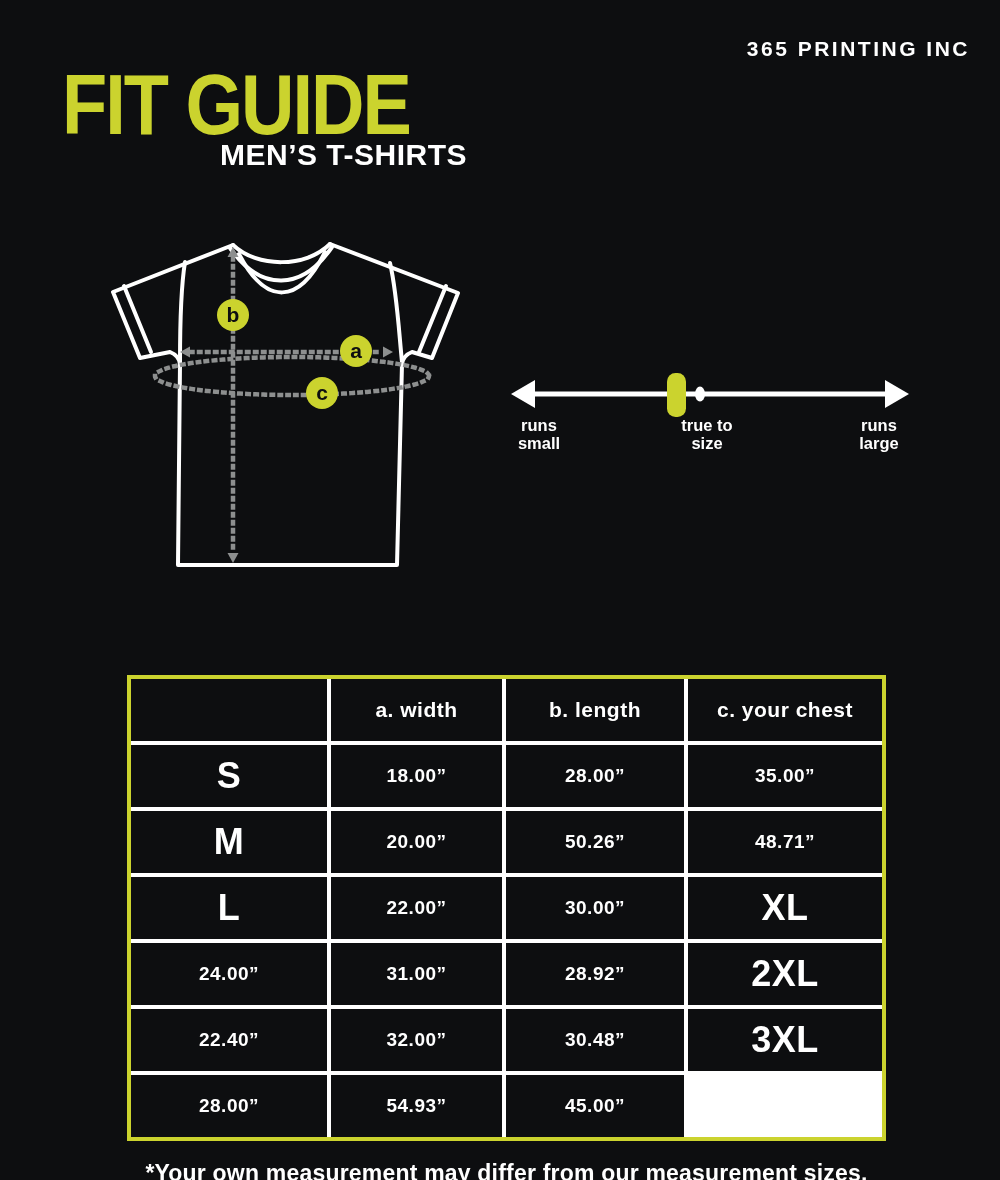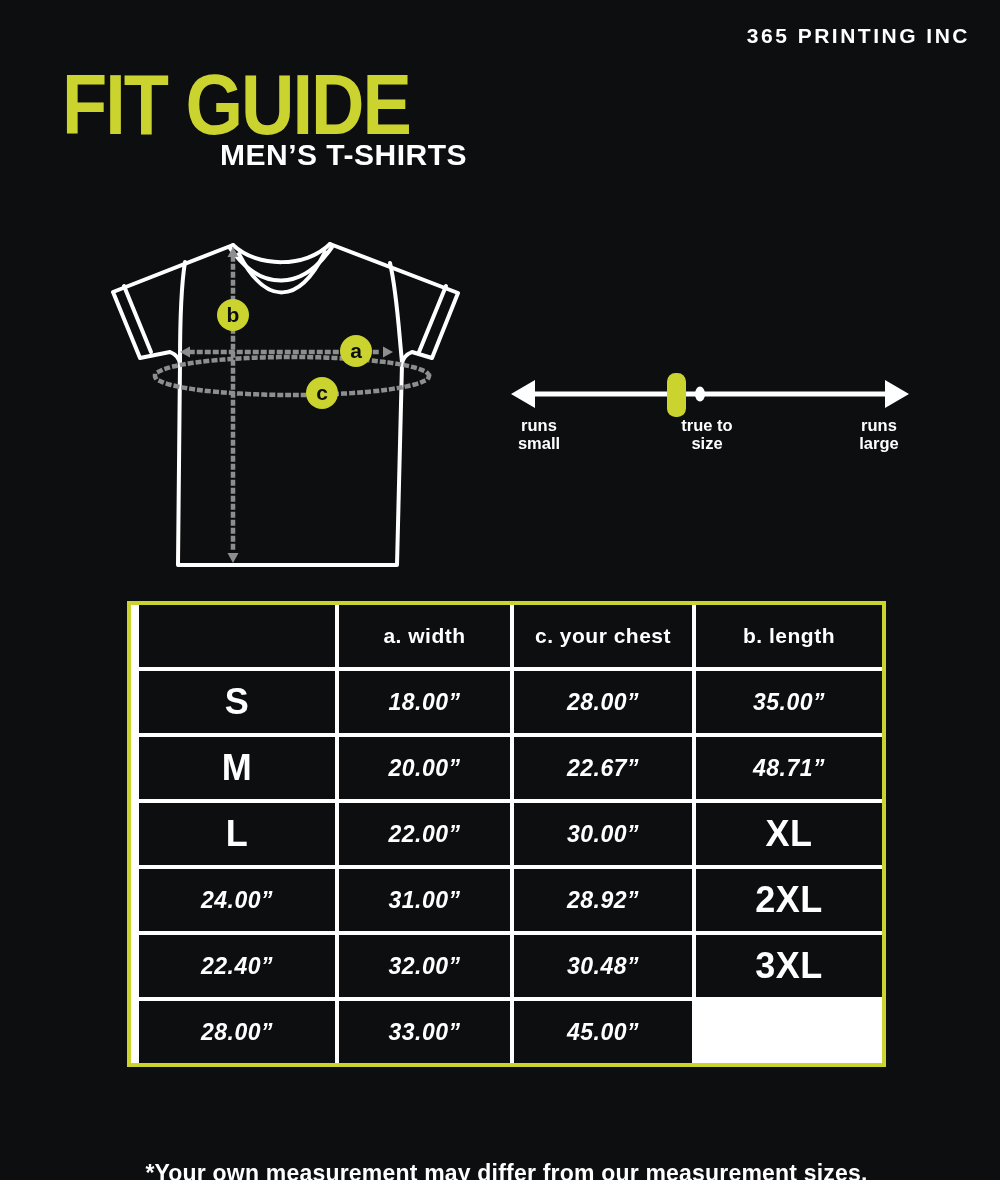--- a/index.html
+++ b/index.html
@@ -5,21 +5,21 @@
   :root { --accent:#cbd32e; --bg:#0d0e10; --dash:#8d8f8f; }
   * { box-sizing:border-box; }
   html,body { margin:0; padding:0; }
   body {
     width:1000px; height:1180px; position:relative; overflow:hidden;
     background:var(--bg); color:#fff;
     font-family:"Liberation Sans", sans-serif;
   }
 
   .brand {
-    position:absolute; top:24px; right:30px;
+    position:absolute; top:37px; right:30px;
     font-size:21px; font-weight:bold; letter-spacing:2.5px; white-space:nowrap;
   }
 
   .title {
     position:absolute; left:62px; top:56px; margin:0;
     font-size:74px; font-weight:bold; letter-spacing:-2px;
     color:var(--accent);
     transform:scaleY(1.15); transform-origin:left top; white-space:nowrap;
   }
 
@@ -34,38 +34,37 @@
   .scale-label {
     position:absolute; top:416px;
     font-size:16.5px; font-weight:bold; line-height:1.12;
     text-align:center; white-space:pre-line;
   }
   #lbl-small { left:503px; width:72px; }
   #lbl-true  { left:657px; width:100px;text-align:center; }
   #lbl-large { left:843px; width:72px; }
 
   .size-table {
-    position:absolute; left:127px; top:601px;
+    position:absolute; left:127px; top:675px;
     width:759px; height:466px;
     border:4px solid var(--accent);
     background:#ffffff;
     display:grid;
     grid-template-columns:196px 171px 178px 1fr;
     grid-template-rows:62px repeat(6, 1fr);
     gap:4px;
-    padding-left:8px;
   }
   .size-table .cell {
     background:var(--bg);
     display:flex; align-items:center; justify-content:center;
     font-weight:bold; white-space:nowrap;
   }
   .size-table .head { font-size:21px; letter-spacing:0.5px; }
   .size-table .size { font-size:36px; letter-spacing:0.5px; }
-  .size-table .val  { font-size:23px; letter-spacing:0.5px;font-style:italic; }
+  .size-table .val  { font-size:19px; letter-spacing:0.5px; }
 
   .footnote {
     position:absolute; left:127px; width:759px; top:1160px;
     text-align:center; font-size:23px; font-weight:bold; letter-spacing:0.2px;
   }
 
   .accent-fill { fill:var(--accent); }
   .marker-letter {
     font-family:"Liberation Sans", sans-serif;
     font-size:21px; font-weight:bold; fill:var(--bg);
@@ -122,46 +121,46 @@
 <div class="scale-label" id="lbl-small">runs
 small</div>
 <div class="scale-label" id="lbl-true">true to
 size</div>
 <div class="scale-label" id="lbl-large">runs
 large</div>
 
 <div class="size-table">
   <div class="cell head"></div>
   <div class="cell head">a. width</div>
+  <div class="cell head">b. length</div>
   <div class="cell head">c. your chest</div>
-  <div class="cell head">b. length</div>
 
   <div class="cell size">S</div>
   <div class="cell val">18.00”</div>
   <div class="cell val">28.00”</div>
   <div class="cell val">35.00”</div>
 
   <div class="cell size">M</div>
   <div class="cell val">20.00”</div>
-  <div class="cell val">22.67”</div>
+  <div class="cell val">50.26”</div>
   <div class="cell val">48.71”</div>
 
   <div class="cell size">L</div>
   <div class="cell val">22.00”</div>
   <div class="cell val">30.00”</div>
 
   <div class="cell size">XL</div>
   <div class="cell val">24.00”</div>
   <div class="cell val">31.00”</div>
   <div class="cell val">28.92”</div>
 
   <div class="cell size">2XL</div>
   <div class="cell val">22.40”</div>
   <div class="cell val">32.00”</div>
   <div class="cell val">30.48”</div>
 
   <div class="cell size">3XL</div>
   <div class="cell val">28.00”</div>
-  <div class="cell val">33.00”</div>
+  <div class="cell val">54.93”</div>
   <div class="cell val">45.00”</div>
 </div>
 
 <div class="footnote">*Your own measurement may differ from our measurement sizes.</div>
 
 </body></html>

